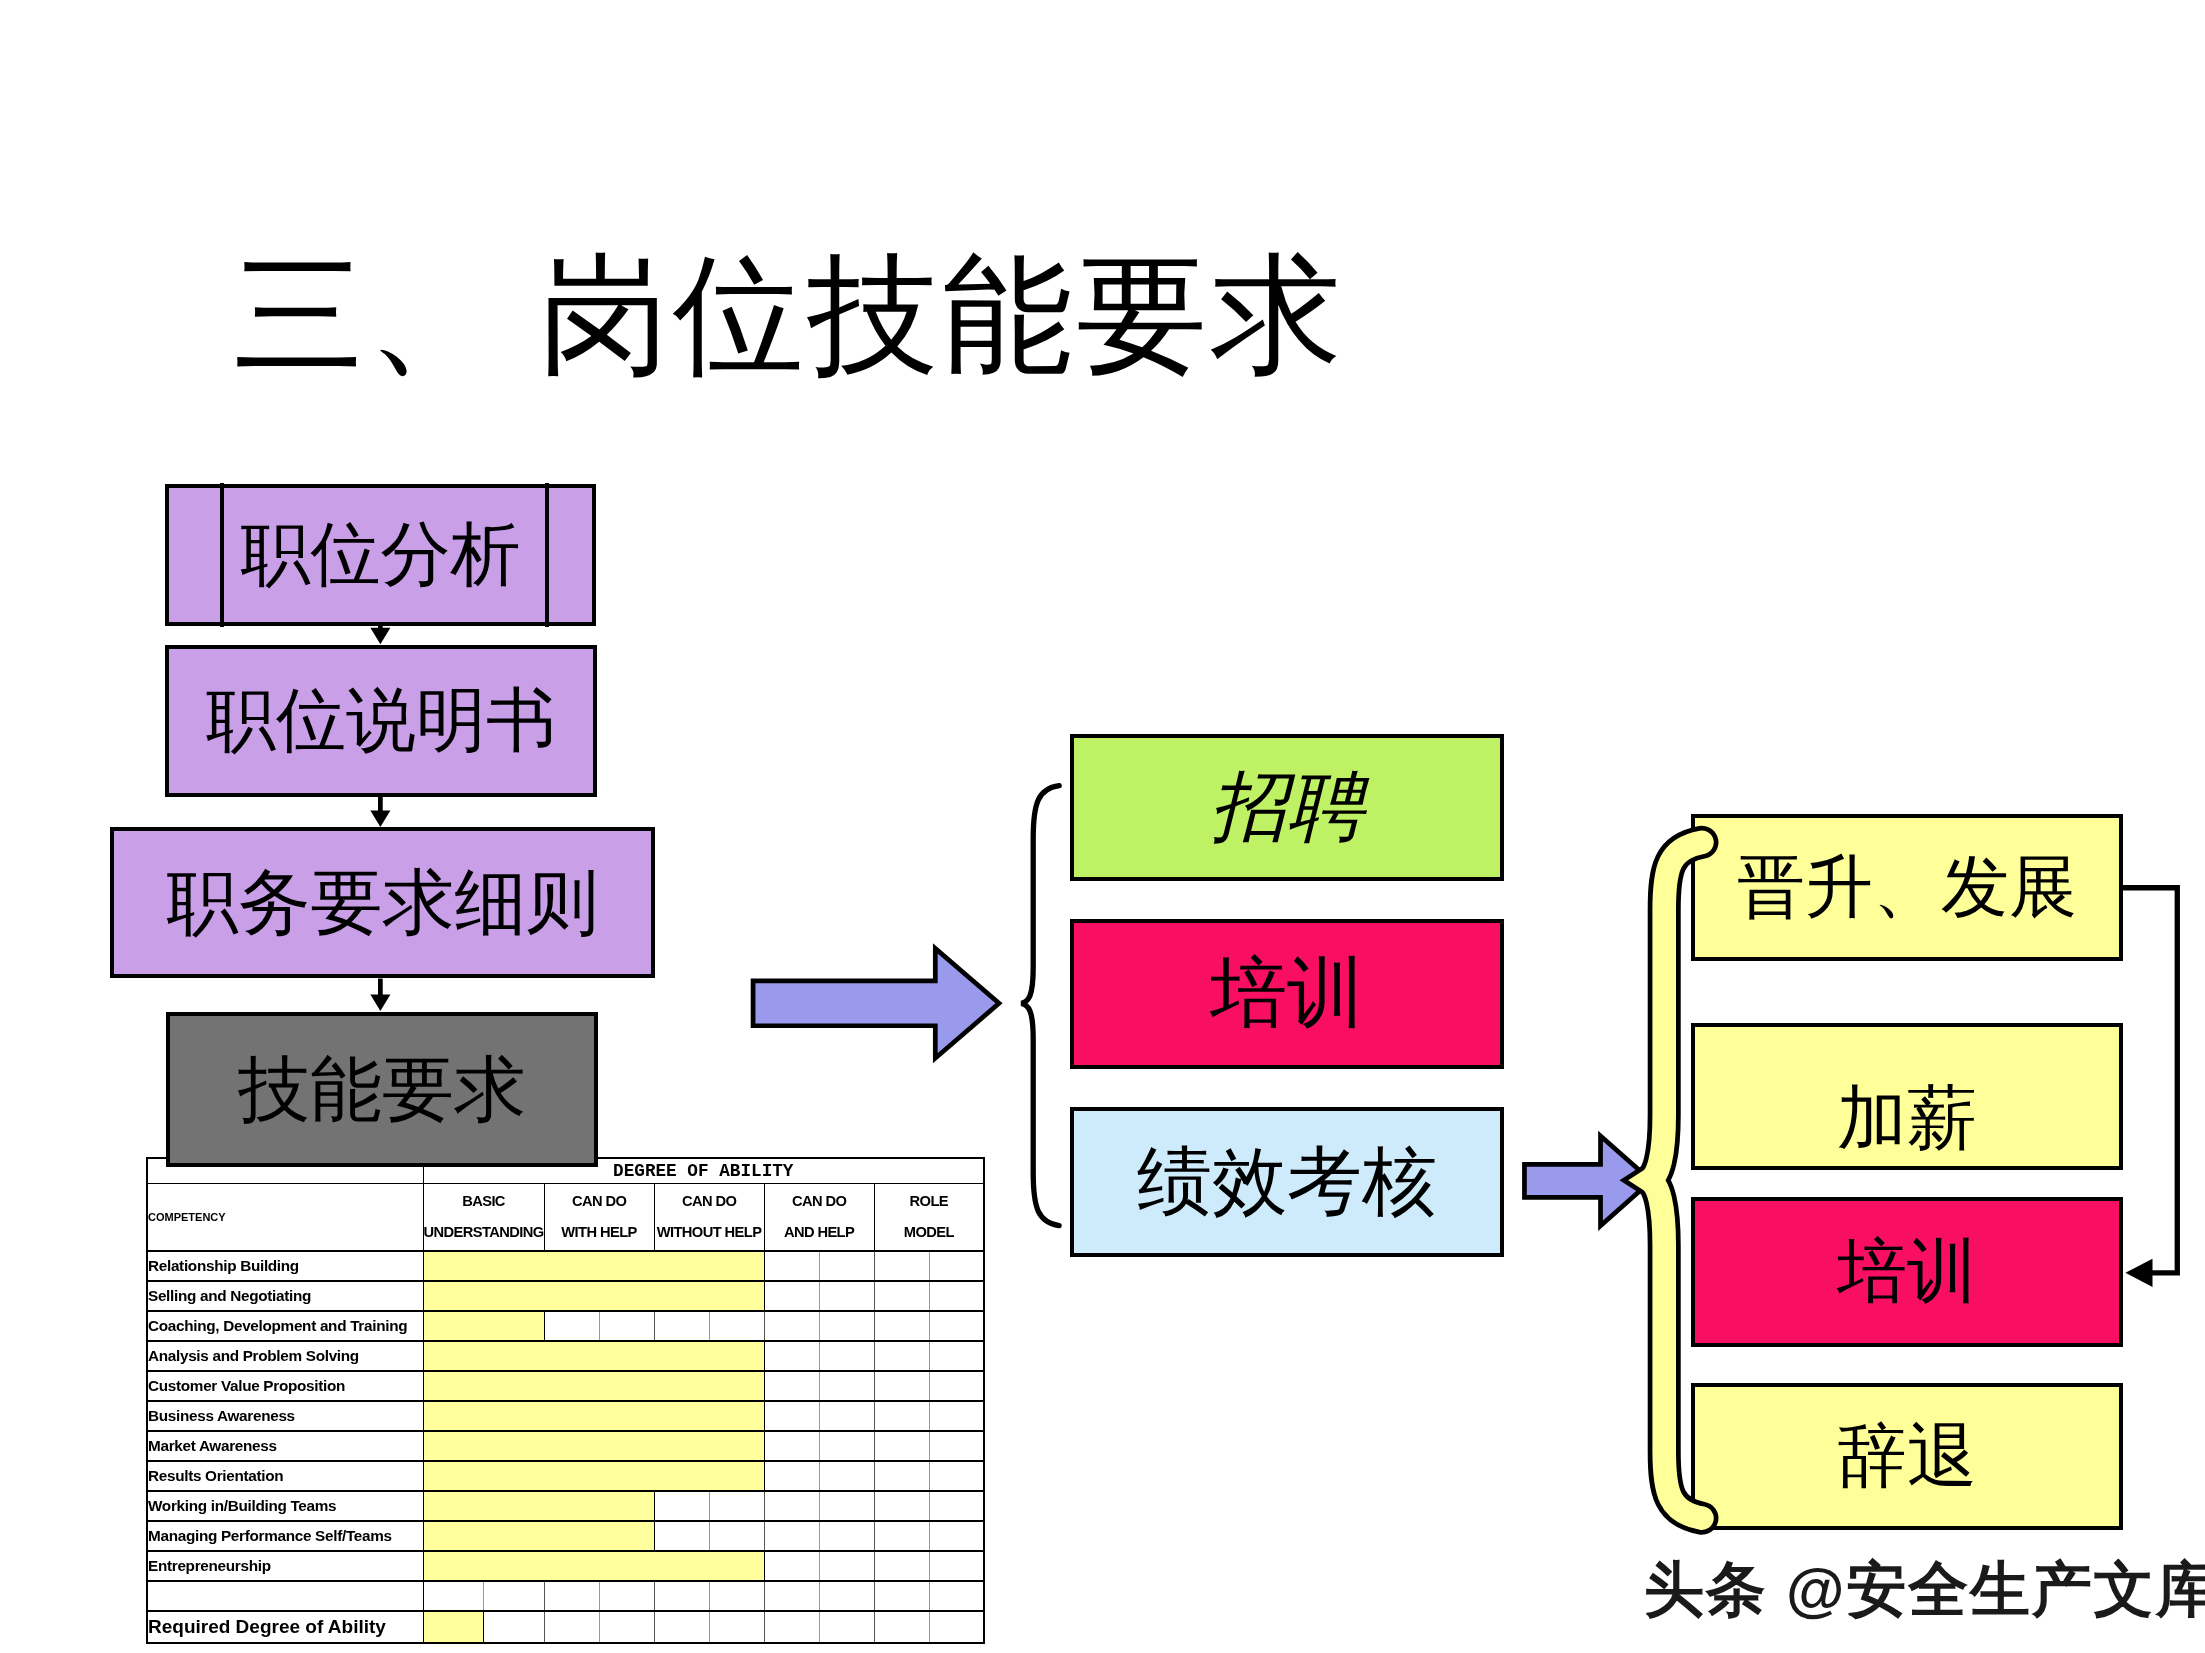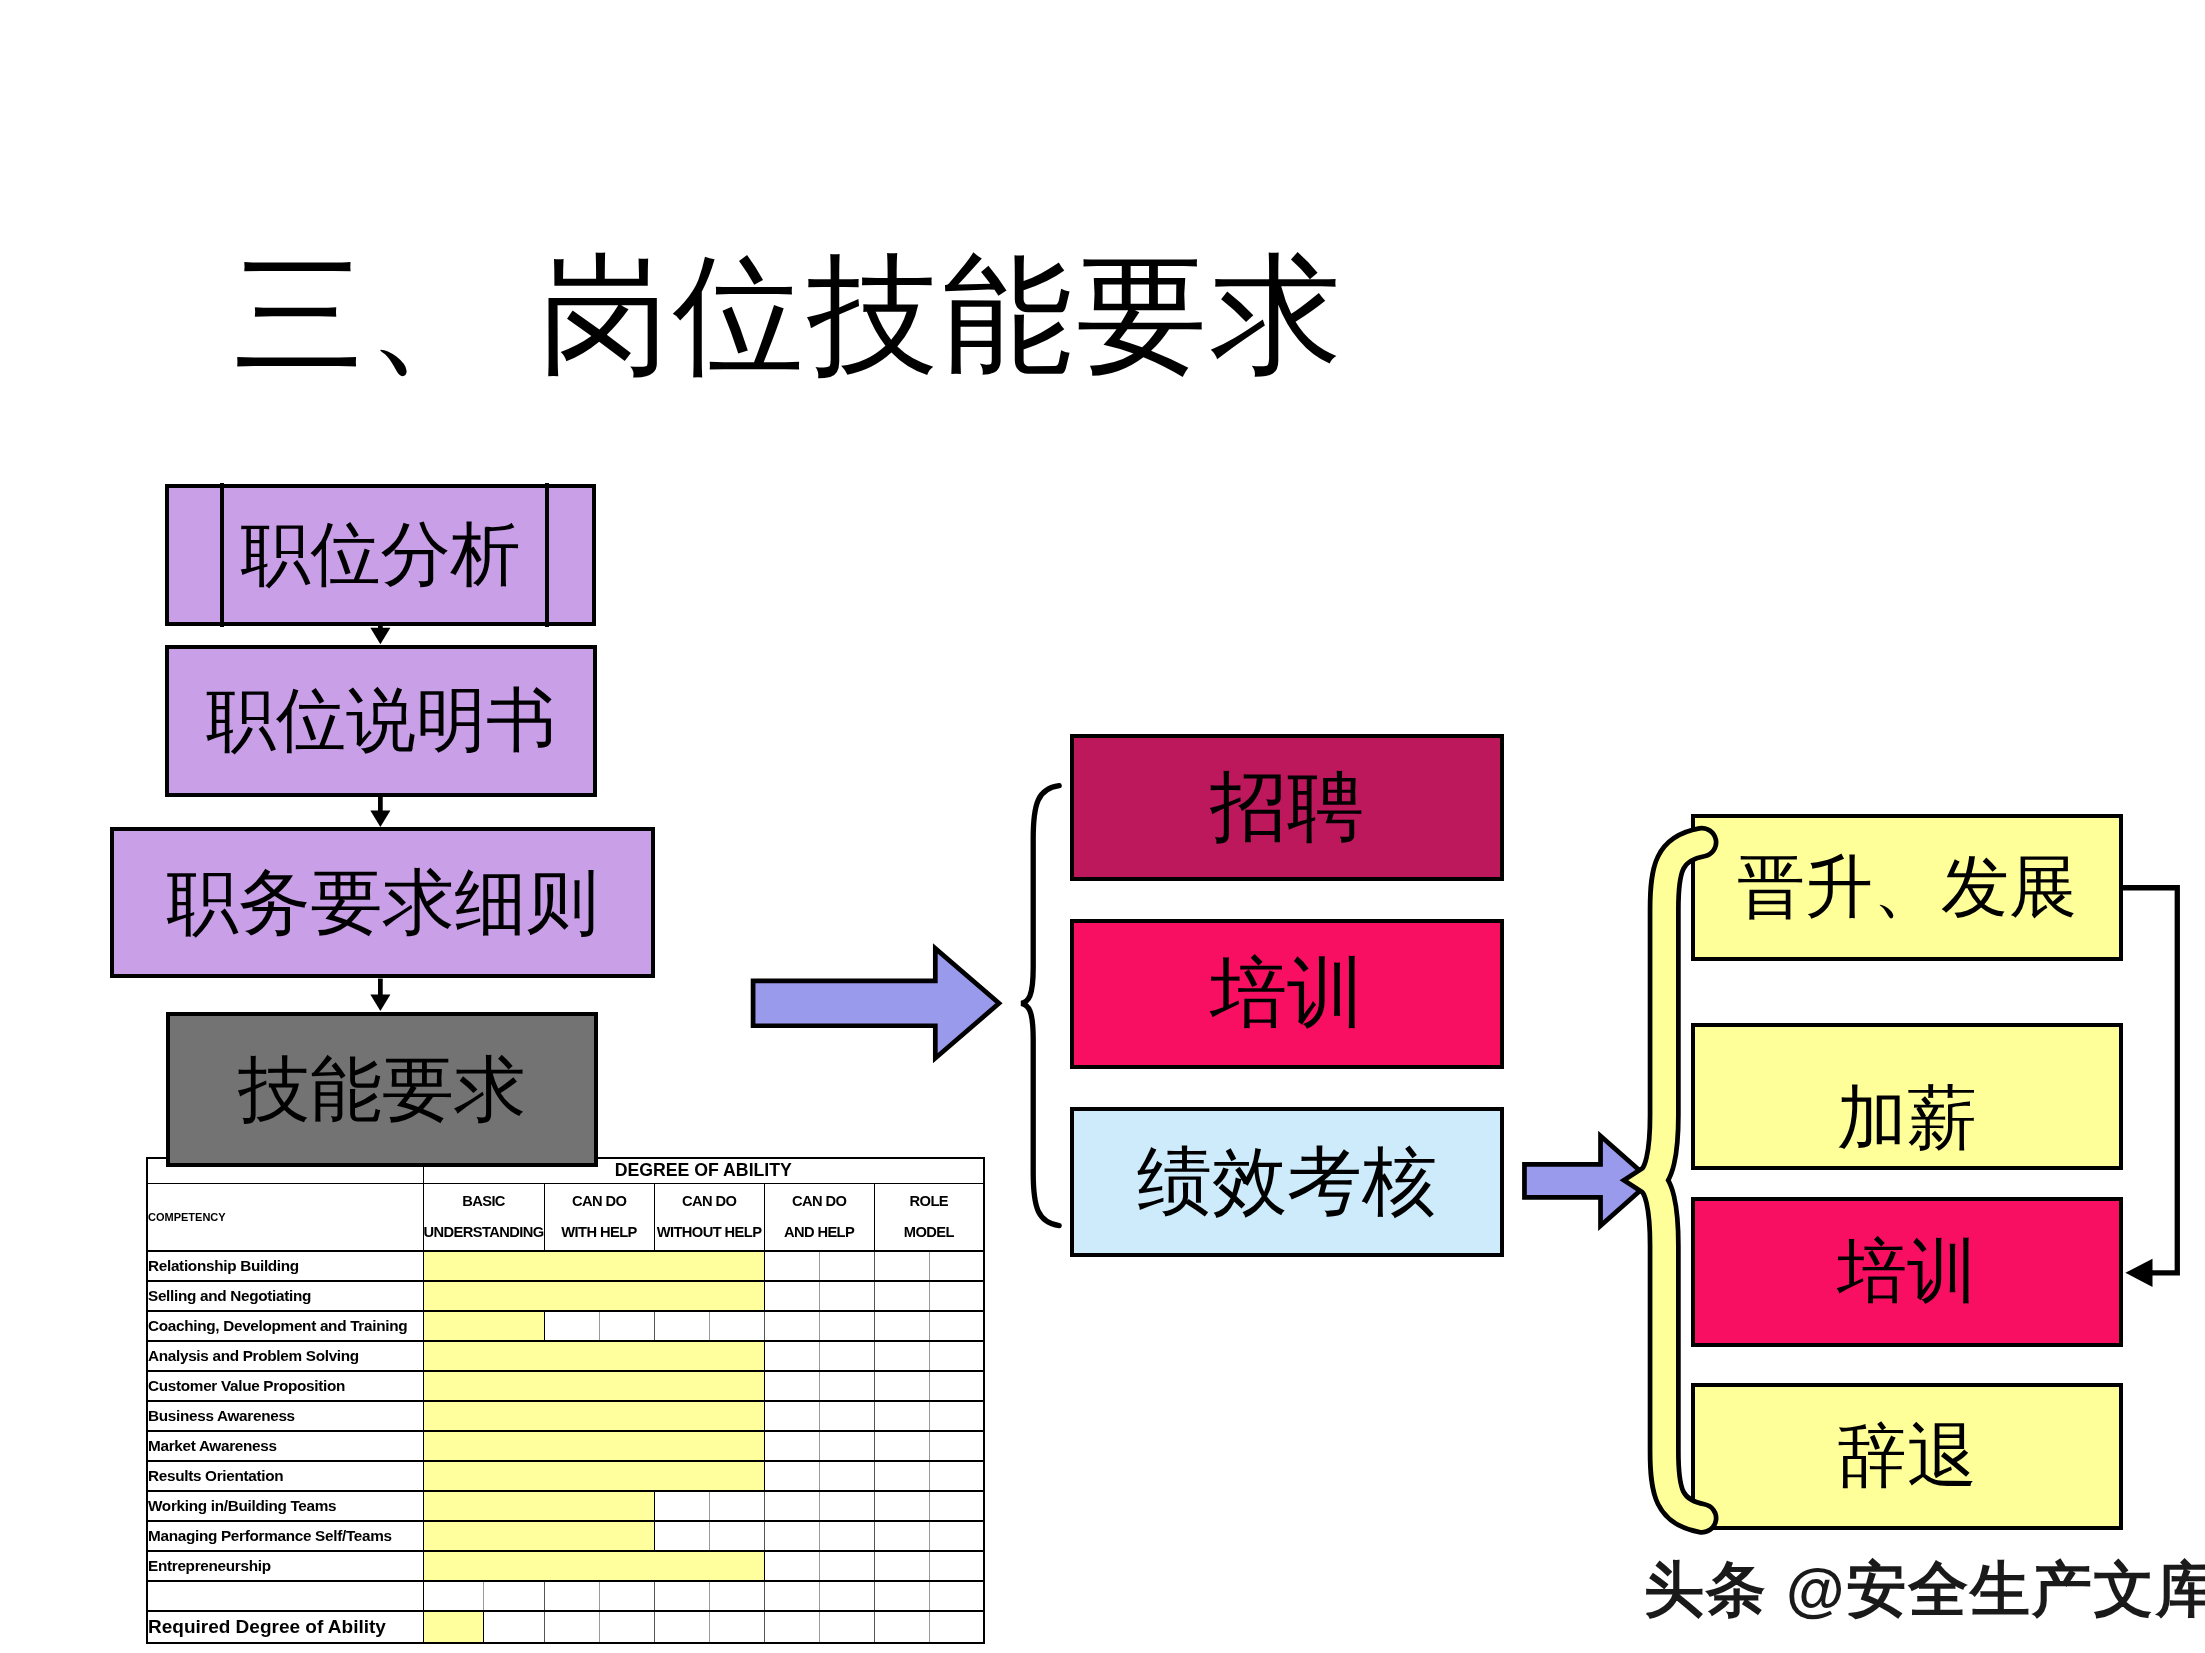--- a/index.html
+++ b/index.html
@@ -25,21 +25,21 @@
   #r1{left:1691px;top:814px;width:432px;height:147px;font-size:68px;}
   #r2{left:1691px;top:1023px;width:432px;height:147px;font-size:70px;align-items:flex-end;}
   #r3{left:1691px;top:1197px;width:432px;height:150px;font-size:70px;}
   #r4{left:1691px;top:1383px;width:432px;height:147px;font-size:70px;}
   #overlay{position:absolute;left:0;top:0;z-index:2;}
   
   #abilityTable{position:absolute;left:146px;top:1157px;border-collapse:collapse;
                 table-layout:fixed;z-index:1;border:2.4px solid #000;background:#fff;}
   #abilityTable td{padding:0;box-sizing:border-box;}
   col.c-lbl{width:276px;} col.c-sub{width:55px;}
-  tr.deg{height:25px;}
+  tr.deg{height:25px;font-family:Liberation Mono, monospace;}
   td.deg-label{border-bottom:1.2px solid #000;border-right:1.8px solid #000;}
   td.deg-span{border-bottom:1.2px solid #000;text-align:center;font-weight:bold;
               font-size:17.7px;color:#000;}
   tr.hdr{height:68px;}
   td.lblh{border-right:1.8px solid #000;border-bottom:2.9px solid #000;text-align:left;
           font-weight:bold;font-size:11px;color:#000;}
   td.hcol{border-left:1.2px solid #000;border-bottom:2.9px solid #000;text-align:center;
           font-weight:bold;font-size:14.7px;line-height:2.1;letter-spacing:-0.6px;}
   tr.drow{height:30px;}
   tr.drow td{border-bottom:2.9px double #000;}
@@ -70,21 +70,21 @@
   <div id="b2" class="dbox cjk" style="background: rgb(201, 159, 232);">
     <span class="lab">职位说明书</span>
   </div>
   <div id="b3" class="dbox cjk" style="background: rgb(201, 159, 232);">
     <span class="lab">职务要求细则</span>
   </div>
   <div id="b4" class="dbox cjk" style="background: #737373;">
     <span class="lab">技能要求</span>
   </div>
 
-  <div id="m1" class="dbox cjk" style="background: #be185d;">
+  <div id="m1" class="dbox cjk" style="background: #bef264; font-style: italic;">
     <span class="lab">招聘</span>
   </div>
   <div id="m2" class="dbox cjk" style="background: rgb(249, 15, 98);">
     <span class="lab">培训</span>
   </div>
   <div id="m3" class="dbox cjk" style="background: rgb(205, 235, 251);">
     <span class="lab">绩效考核</span>
   </div>
 
   <div id="r1" class="dbox cjk" style="background: rgb(255, 255, 153);">

